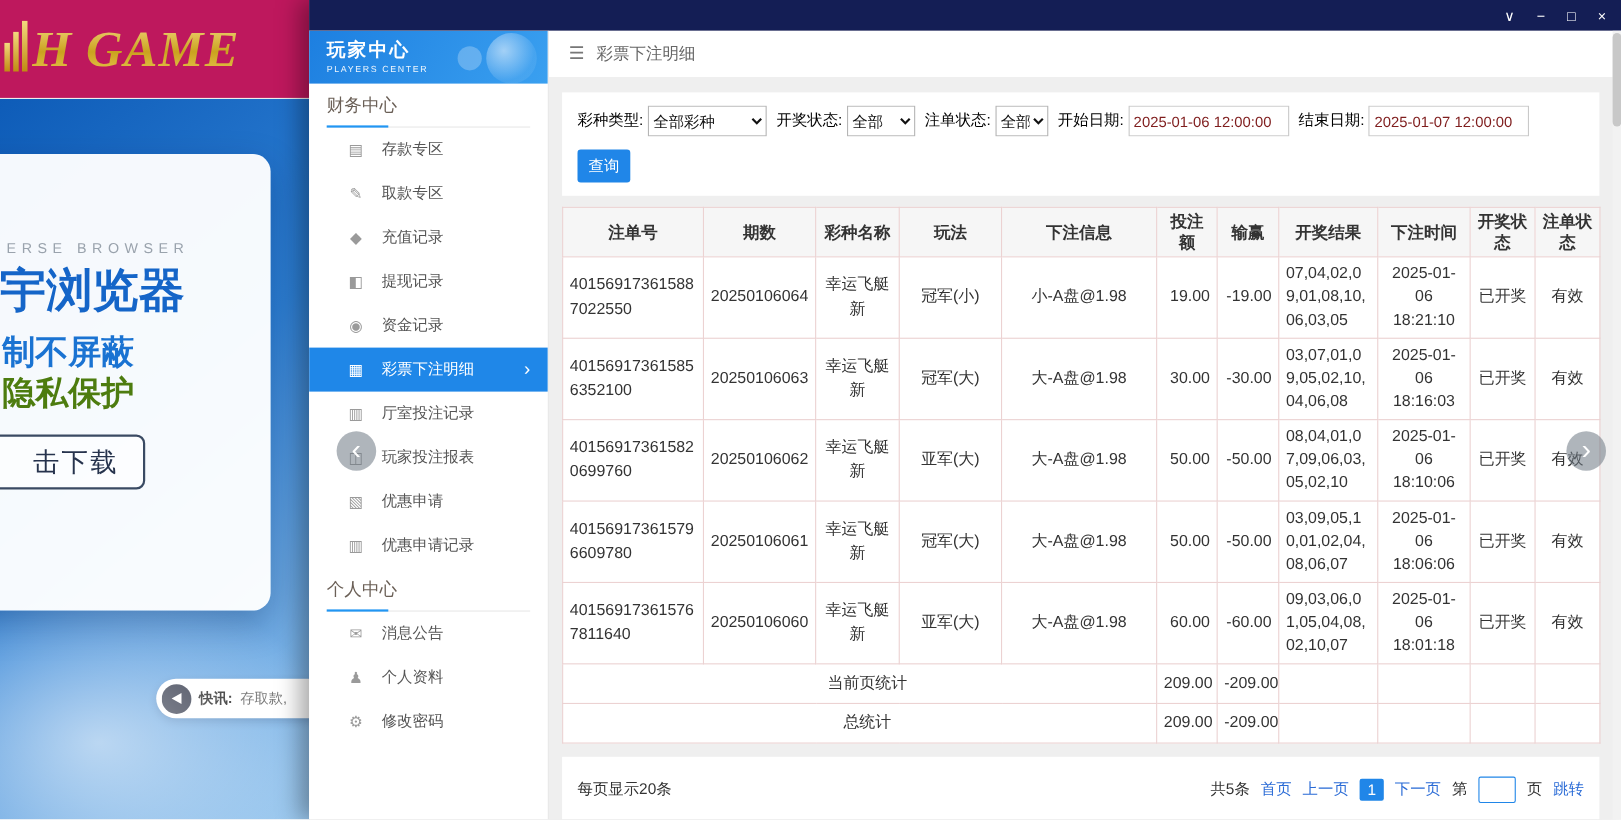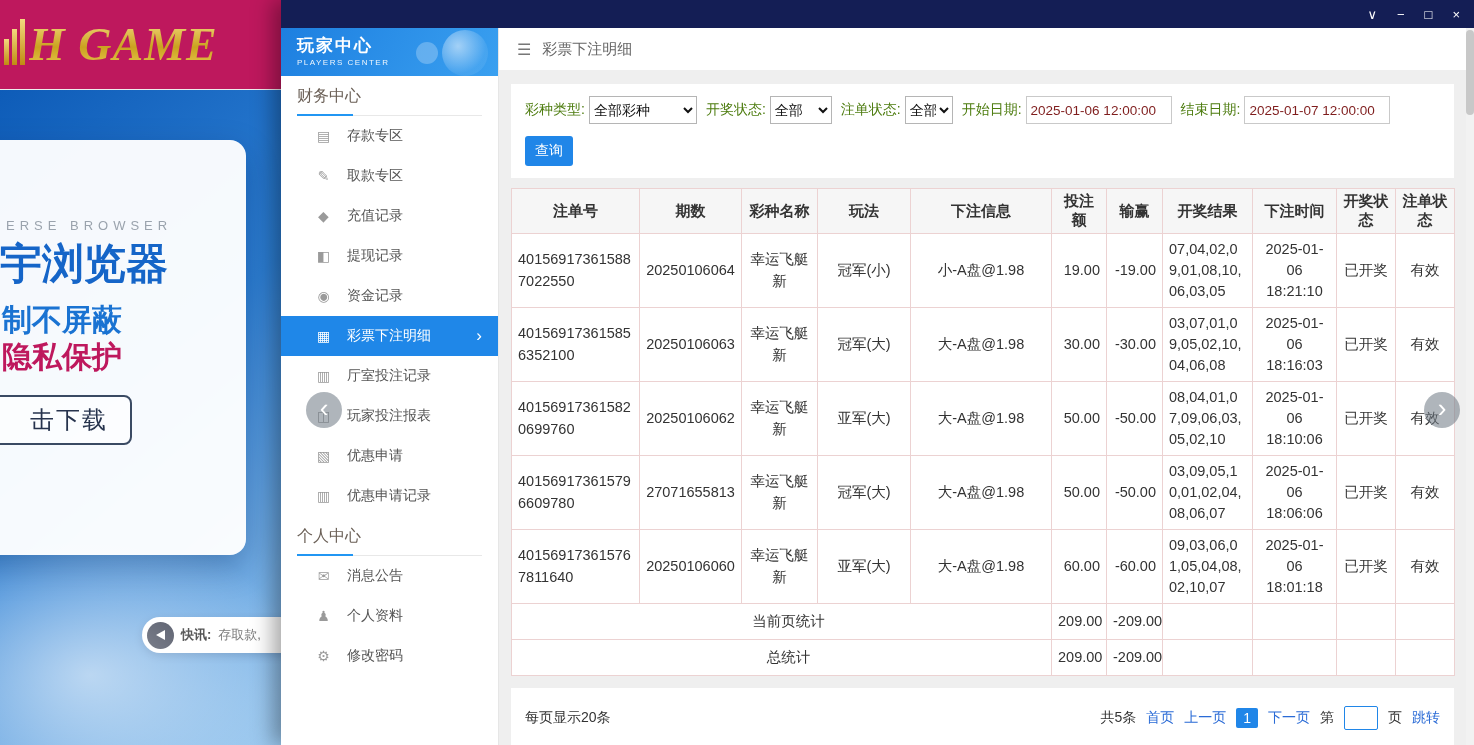--- a/index.html
+++ b/index.html
@@ -18,21 +18,21 @@
     background:linear-gradient(180deg,#f6dd85 0%,#caa21f 55%,#eccb55 100%); -webkit-background-clip:text; background-clip:text; color:transparent; }
   .bg-banner { position:absolute; top:90px; left:0; right:0; bottom:0; overflow:hidden;
     background:linear-gradient(140deg,#0e5cb8 0%,#2d7fd4 45%,#9cc9ef 100%); }
   .bg-banner::after { content:""; position:absolute; left:-120px; bottom:-80px; width:420px; height:300px; border-radius:50%;
     background:radial-gradient(closest-side, rgba(255,255,255,.55), rgba(255,255,255,0)); }
   .banner-card { position:absolute; left:-70px; top:50px; width:316px; height:415px; background:rgba(255,255,255,.96);
     border-radius:16px; box-shadow:0 12px 32px rgba(0,20,60,.25); }
   .banner-card .tagline { position:absolute; left:76px; top:78px; font-size:13px; color:#9aa3ad; letter-spacing:5px; white-space:nowrap; }
   .banner-card .headline { position:absolute; left:70px; top:96px; font-size:42px; font-weight:bold; color:#1565c8; white-space:nowrap; }
   .banner-card .bline2 { position:absolute; left:72px; top:160px; font-size:30px; font-weight:bold; color:#1a73d2; white-space:nowrap; }
-  .banner-card .bline3 { position:absolute; left:72px; top:197px; font-size:30px; font-weight:bold; color:#be185d; white-space:nowrap; }
+  .banner-card .bline3 { position:absolute; left:72px; top:197px; font-size:30px; font-weight:bold; color:#4d7c0f; white-space:nowrap; }
   .dl-btn { position:absolute; left:24px; top:255px; width:178px; height:50px; border:2px solid #3a4a63; border-radius:8px;
     background:rgba(255,255,255,.6); color:#26334d; font-size:24px; letter-spacing:2px;
     display:flex; align-items:center; justify-content:flex-end; padding-right:22px; cursor:pointer; }
   .ticker { position:absolute; left:142px; top:527px; width:156px; height:36px; background:#fff; border-radius:18px;
     display:flex; align-items:center; gap:7px; padding-left:5px; box-shadow:0 3px 8px rgba(0,20,60,.2); font-size:13px; }
   .ticker b { color:#222; white-space:nowrap; }
   .ticker-text { color:#666; white-space:nowrap; }
   .ticker-icon { width:27px; height:27px; border-radius:50%; background:#2b3144; flex:none; position:relative; }
   .sp-tri { position:absolute; left:9px; top:8px; width:0; height:0; border-top:5px solid transparent; border-bottom:5px solid transparent; border-right:9px solid #fff; }
   .sp-tri::after { content:""; position:absolute; left:-13px; top:-3px; width:4px; height:6px; background:#fff; }
@@ -67,21 +67,21 @@
   .side-item.active .icon { color:#fff; }
   .side-item.active .chev { position:absolute; right:16px; font-size:17px; color:#fff; }
 
   
   .main { flex:1; display:flex; flex-direction:column; background:#efefef; overflow:hidden; }
   .content-header { height:42px; background:#fff; display:flex; align-items:center; gap:11px; padding-left:18px; color:#666; font-size:15px; flex:none; }
   .hamburger { color:#777; font-size:16px; cursor:pointer; }
   .filter-card { background:#fff; margin:14px 20px 0 12px; padding:12px 14px; flex:none; }
   .filter-row { display:flex; align-items:center; flex-wrap:nowrap; overflow:hidden; }
   .f-group { display:flex; align-items:center; gap:4px; margin-right:9px; }
-  .f-label { color:#4d7c0f; font-size:14px; white-space:nowrap; }
+  .f-label { color:#000000; font-size:14px; white-space:nowrap; }
   .f-select { height:28px; border:1px solid #b5b5b5; background:#fff; font-size:14px; color:#111; }
   .f-select.s0 { width:108px; } .f-select.s1 { width:62px; } .f-select.s2 { width:48px; }
   .f-input { height:28px; width:146px; border:1px solid #c9c9c9; font-size:13.5px; color:#7f1d1d; padding:0 4px; }
   .query-btn { margin-top:12px; background:var(--accent,#2086e8); color:#fff; border:none; width:48px; height:30px; font-size:14px; border-radius:3px; cursor:pointer; }
 
   .table-card { background:#fff; margin:10px 20px 0 12px; flex:none; }
   table { width:100%; border-collapse:collapse; table-layout:fixed; }
   th,td { border:1px solid var(--table-border,#ecd2d2); color:#333; padding:3px 6px; overflow:hidden; }
   th { background:#f6f6f6; height:40px; font-weight:bold; font-size:15px; text-align:center; }
   td { height:74px; font-size:14.5px; vertical-align:middle; line-height:1.45; }
@@ -312,21 +312,21 @@
                   <td>大-A盘@1.98</td>
                   <td>50.00</td>
                   <td>-50.00</td>
                   <td>08,04,01,07,09,06,03,05,02,10</td>
                   <td>2025-01-06 18:10:06</td>
                   <td>已开奖</td>
                   <td>有效</td>
                 </tr>
                 <tr class="data">
                   <td>401569173615796609780</td>
-                  <td>27071655813</td>
+                  <td>20250106061</td>
                   <td>幸运飞艇新</td>
                   <td>冠军(大)</td>
                   <td>大-A盘@1.98</td>
                   <td>50.00</td>
                   <td>-50.00</td>
                   <td>03,09,05,10,01,02,04,08,06,07</td>
                   <td>2025-01-06 18:06:06</td>
                   <td>已开奖</td>
                   <td>有效</td>
                 </tr>

